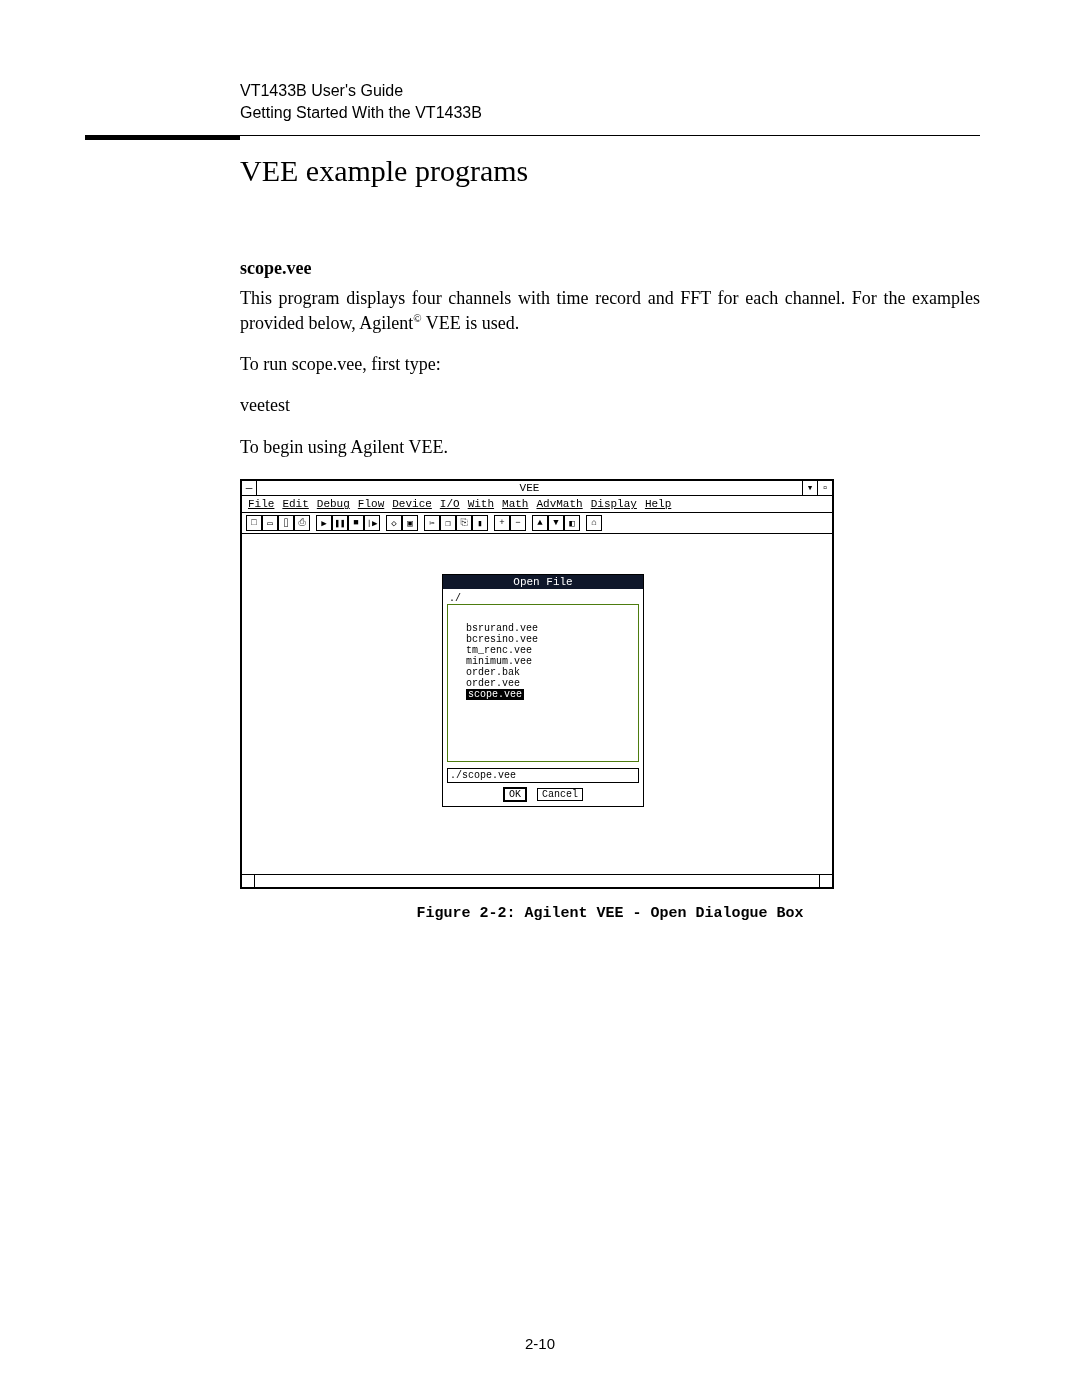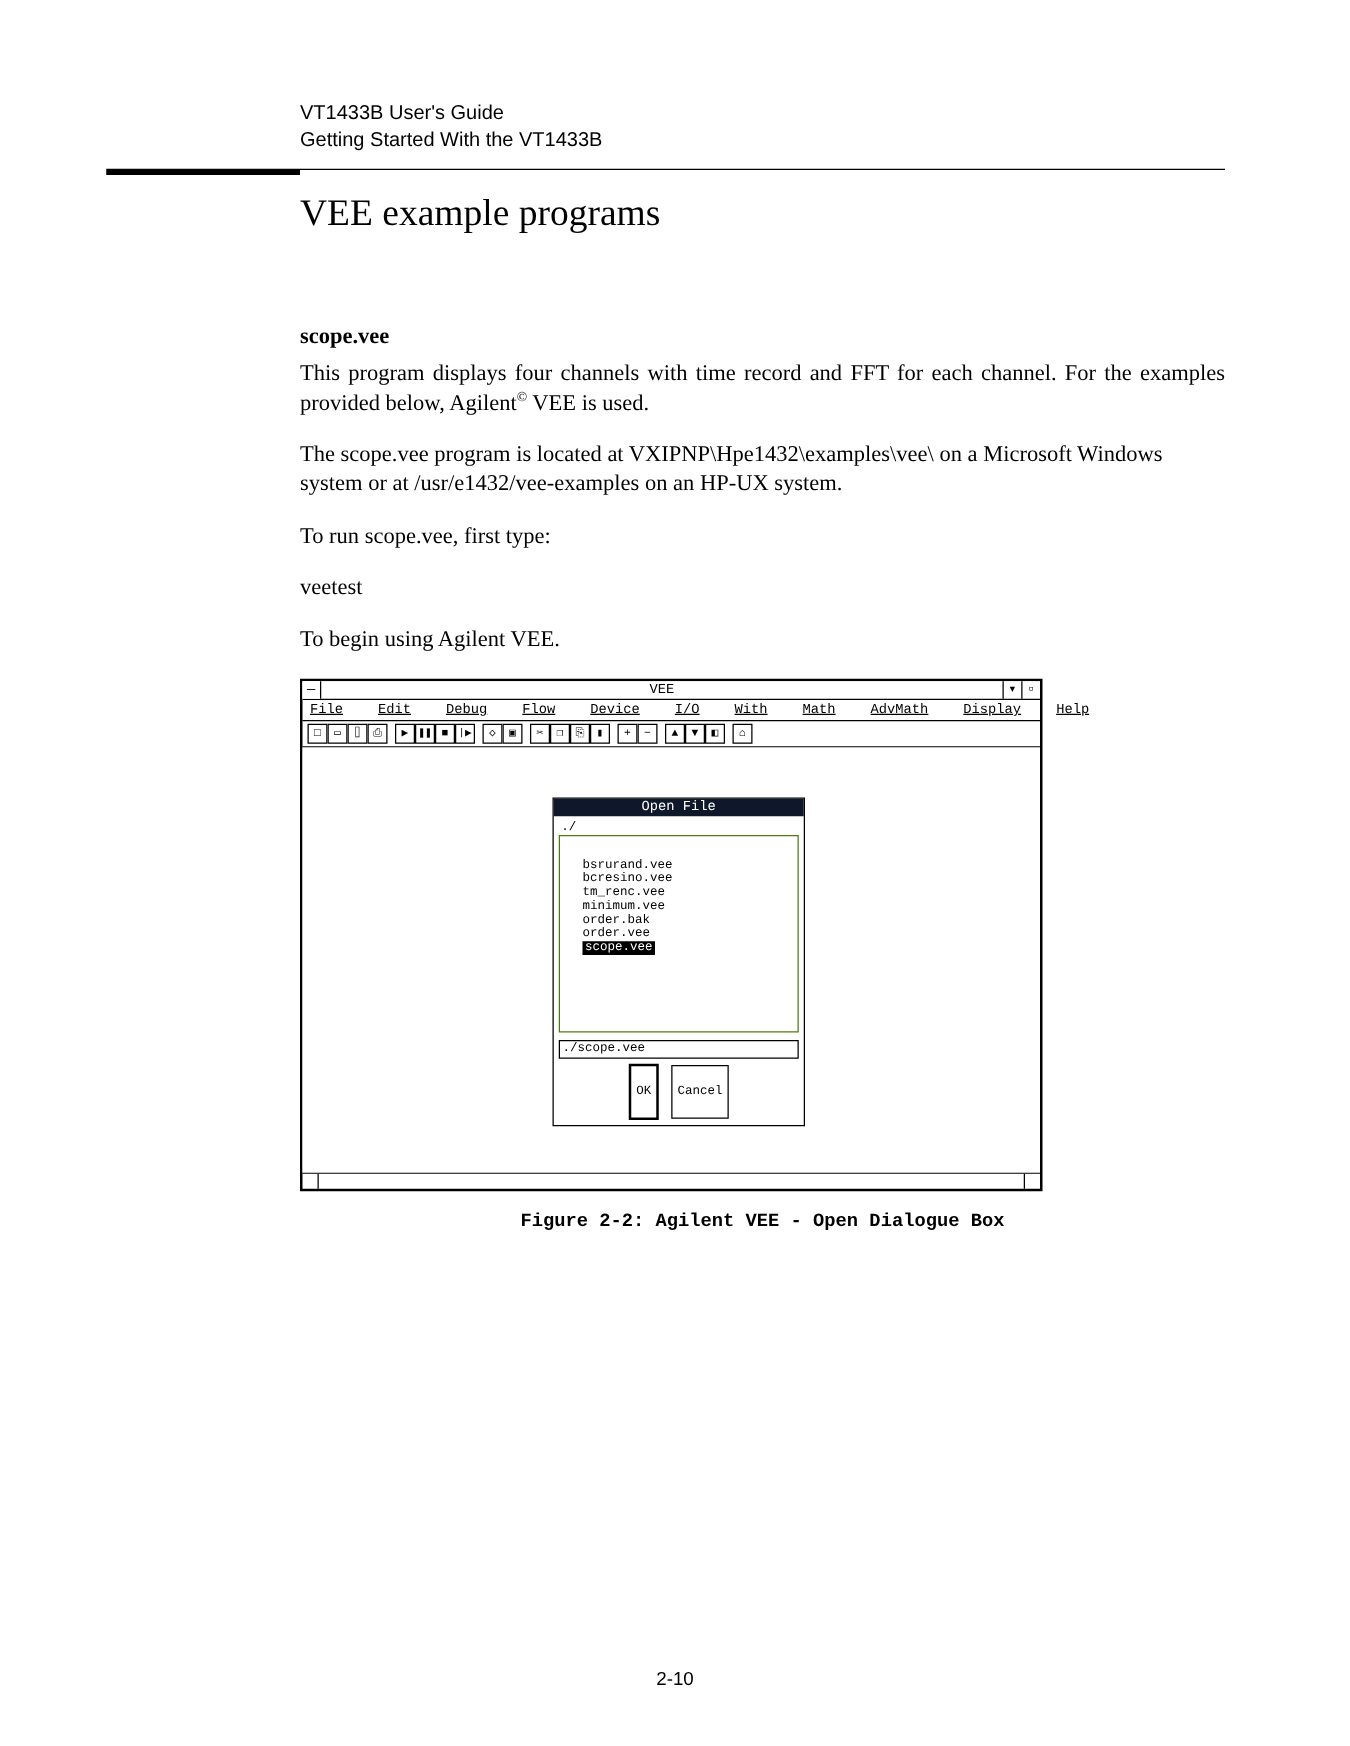--- a/index.html
+++ b/index.html
@@ -98,21 +98,21 @@
     flex: 1;
     text-align: center;
   }
   .winctrl {
     width: 14px;
     border-left: 1px solid #000;
     text-align: center;
   }
   .vee-menubar {
     display: flex;
-    gap: 28px;
+    gap: 8px;
     padding: 2px 6px;
     border-bottom: 1px solid #000;
     font-size: 11px;
   }
   .menu-item { }
   .menu-item .ul { text-decoration: underline; }
   .vee-toolbar {
     display: flex;
     padding: 2px 4px;
     border-bottom: 1px solid #000;
@@ -183,21 +183,21 @@
     padding: 1px 2px;
   }
   .of-buttons {
     text-align: center;
     margin-top: 4px;
     font-size: 10px;
   }
   .of-btn {
     display: inline-block;
     border: 1px solid #000;
-    padding: 15px 4px;
+    padding: 0 4px;
     margin: 0 2px;
     background: #fff;
   }
 </style>
 </head>
 <body>
 
 <div class="page">
   <div class="header-block">
     <div>VT1433B User's Guide</div>
@@ -210,21 +210,20 @@
   </div>
 
   <h1 class="section-title">VEE example programs</h1>
 
   <div class="subhead">scope.vee</div>
 
   <p class="para">
     <span>This program displays four channels with time record and FFT for each channel. For the examples provided below, Agilent</span><span class="sup">©</span><span> VEE is used.</span>
   </p>
 
-  <p class="para" style="text-align:left;">The scope.vee program is located at VXIPNP\Hpe1432\examples\vee\ on a Microsoft Windows system or at /usr/e1432/vee-examples on an HP-UX system.</p>
   <p class="para" style="text-align:left;">To run scope.vee, first type:</p>
   <p class="para" style="text-align:left;">veetest</p>
   <p class="para" style="text-align:left;">To begin using Agilent VEE.</p>
 
   <div class="vee-window">
     <div class="vee-titlebar">
       <div class="sysmenu">—</div>
       <div class="vee-title-text">VEE</div>
       <div class="winctrl">▾</div>
       <div class="winctrl">▫</div>

